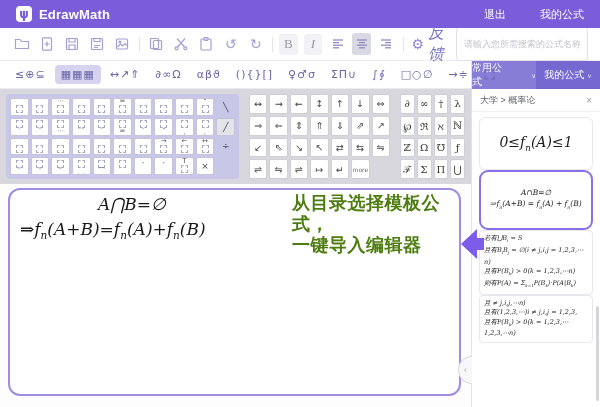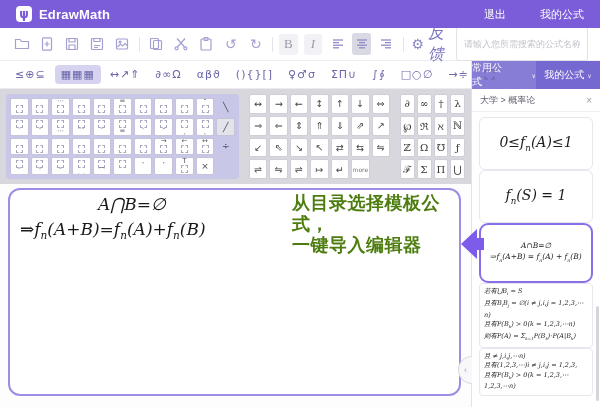--- a/index.html
+++ b/index.html
@@ -481,23 +481,20 @@
         </div>
       </div>
     <div class="sb-bc">
       <span>大学 &gt; 概率论</span>
       <span class="x">×</span>
     </div>
     <div class="sb-list" id="sb-cards">
         <div class="card large">
           <div class="cline">0≤f<sub>n</sub>(A)≤1</div>
         </div>
-        <div class="card large">
-          <div class="cline">f<sub>n</sub>(S) = 1</div>
-        </div>
         <div class="card small csel">
           <div class="cline">A∩B=∅</div>
           <div class="cline">⇒f<sub>n</sub>(A+B) = f<sub>n</sub>(A) + f<sub>n</sub>(B)</div>
         </div>
         <div class="card tiny">
           <div class="cline">若有⋃B<sub>i</sub> = S</div>
           <div class="cline">且有B<sub>i</sub>B<sub>j</sub> = ∅(i ≠ j,i,j = 1,2,3,⋯n)</div>
           <div class="cline">且有P(B<sub>k</sub>) &gt; 0(k = 1,2,3,⋯n)</div>
           <div class="cline">则有P(A) = Σ<sub>k=1</sub>P(B<sub>k</sub>)·P(A|B<sub>k</sub>)</div>
         </div>

